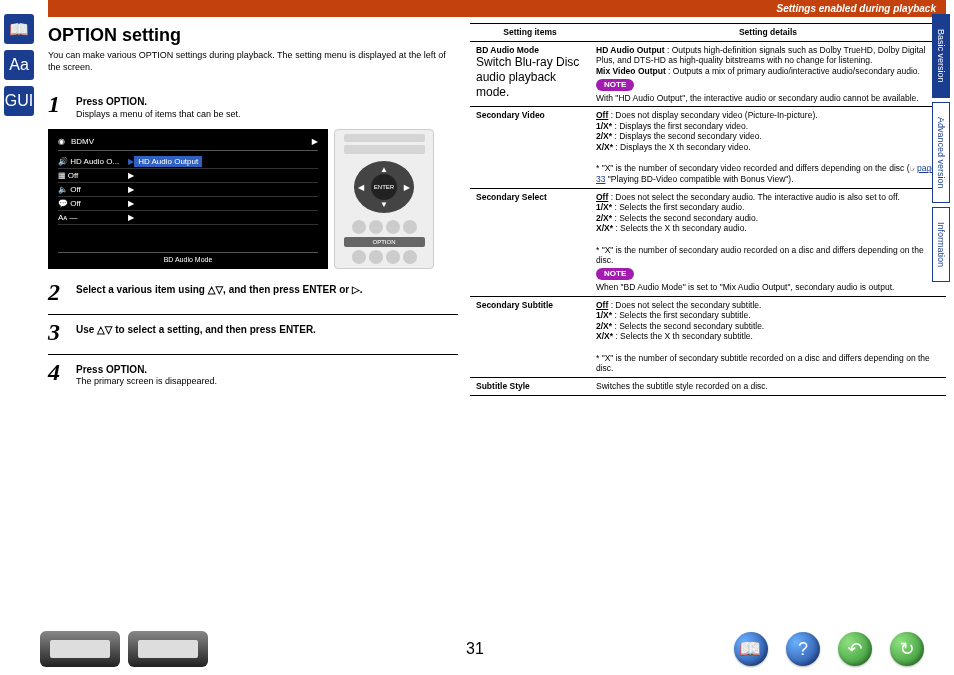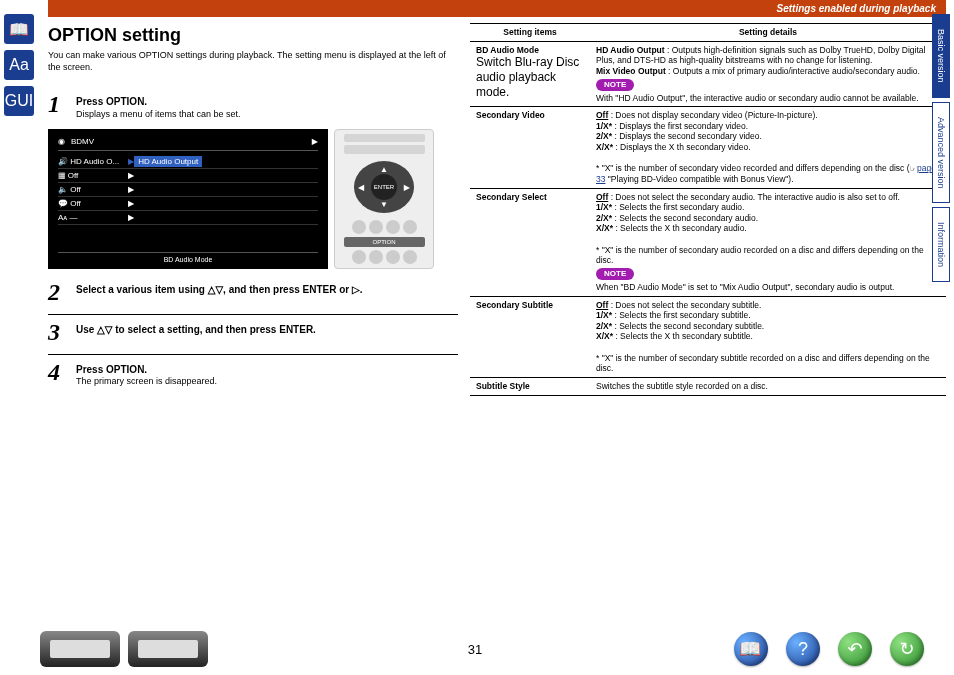--- a/index.html
+++ b/index.html
@@ -41,21 +41,21 @@
 .settings-table .sub { font-weight: normal; font-size: 12px; }
 .note-badge { background: #a21caf; color: #fff; font-weight: bold; font-size: 8px; padding: 1px 8px; border-radius: 8px; display: inline-block; margin: 2px 0;}
 .link { color: #1a3d8f; text-decoration: underline; }
 .right-tabs { position: absolute; right: 0; top: 14px; width: 22px; }
 .tab { writing-mode: vertical-rl; font-size: 9px; padding: 14px 3px; border: 1px solid #1a3d8f; margin-bottom: 4px; text-align: center; }
 .tab.active { background: #1a3d8f; color: #fff; }
 .tab.inactive { background: #fff; color: #1a3d8f; }
 .footer { position: absolute; bottom: 8px; left: 40px; right: 30px; display: flex; align-items: center; }
 .footer .dev-btn { width: 80px; height: 36px; background: linear-gradient(#888,#222); border-radius: 6px; margin-right: 8px; display:flex; align-items:center; justify-content:center;}
 .footer .dev-btn .dev { width:60px; height:18px; background:#ddd; border-radius:2px;}
-.footer .page-num { flex:1; text-align:center; font-size: 13px; }
+.footer .page-num { flex:1; text-align:center; font-size: 16px; }
 .footer .nav-icons { display:flex; gap: 18px; }
 .footer .nav-icons .circ { width: 34px; height: 34px; border-radius: 50%; display:flex; align-items:center; justify-content:center; font-size:18px; color:#fff; box-shadow: inset -2px -2px 4px rgba(0,0,0,.3), 0 1px 2px rgba(0,0,0,.3);}
 .c-blue { background: radial-gradient(circle at 30% 30%, #6ab0ff, #1a3d8f);}
 .c-green { background: radial-gradient(circle at 30% 30%, #8ee080, #2a8a2a);}
 hr.thin { border:none; border-top:1px solid #000; margin:4px 0;}
 </style>
 </head>
 <body>
 
 <div class="page">

